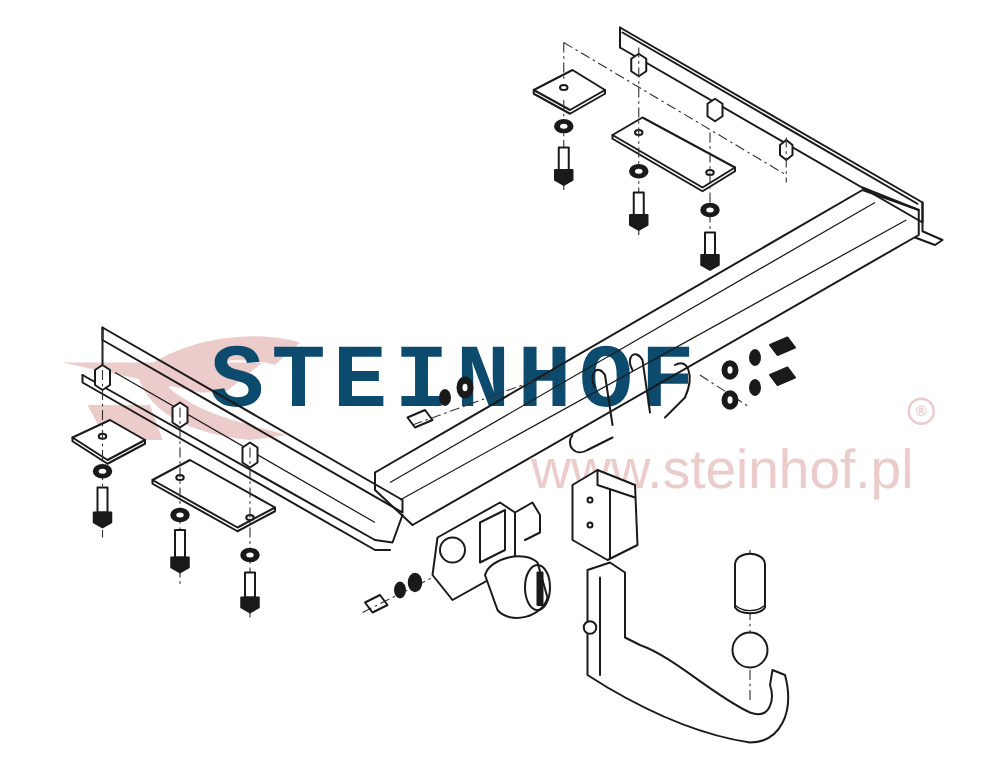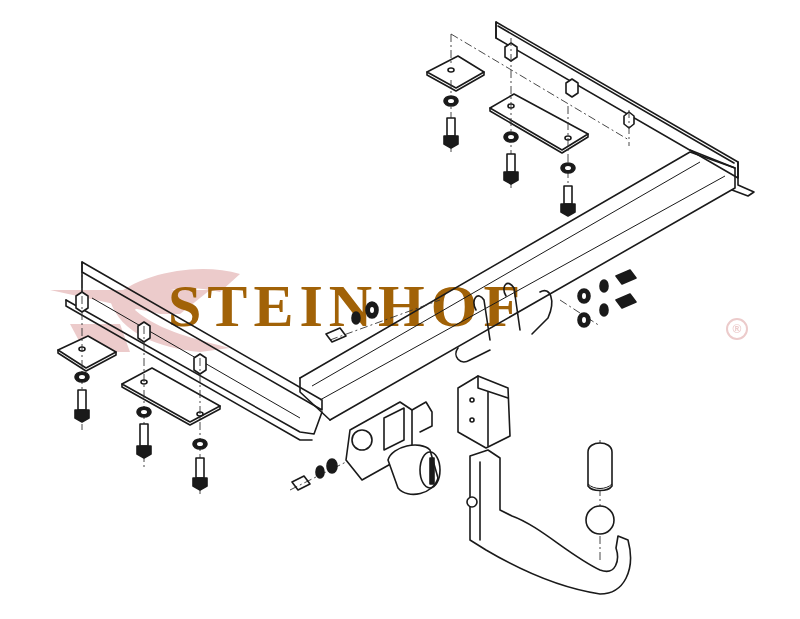--- a/index.html
+++ b/index.html
@@ -1,19 +1,19 @@
 <!DOCTYPE html>
 <html><head>
 <meta charset="utf-8">
 <style>
   html,body{margin:0;padding:0;background:#ffffff;}
   body{width:800px;height:619px;overflow:hidden;position:relative;font-family:"Liberation Sans",sans-serif;}
   #canvas{position:absolute;left:0;top:0;width:800px;height:619px;}
   .wm-logo{position:absolute;left:50px;top:262px;width:720px;height:90px;}
-  .wm-word{position:absolute;left:168px;top:258px;font-family:Liberation Serif, serif;font-weight:bold;font-size:60px;line-height:96px;color:#a16207;letter-spacing:6px;white-space:nowrap;}
+  .wm-word{position:absolute;left:168px;top:258px;font-family:Liberation Mono, monospace;font-weight:bold;font-size:72px;line-height:96px;color:#0c4a6e;letter-spacing:6px;white-space:nowrap;}
   .wm-reg{position:absolute;left:726px;top:318px;width:18px;height:18px;border:2px solid #eccbcb;border-radius:50%;color:#eccbcb;font-size:12px;font-weight:bold;text-align:center;line-height:18px;}
   .wm-url{position:absolute;left:425px;top:352px;font-family:"Liberation Sans",sans-serif;font-size:44px;line-height:48px;color:#eccbcb;white-space:nowrap;}
   svg.draw{position:absolute;left:0;top:0;}
   .ln{stroke:#1a1a1a;stroke-width:1.6;fill:none;stroke-linejoin:round;stroke-linecap:round;}
   .lt{stroke:#1a1a1a;stroke-width:1;fill:none;}
   .cl{stroke:#333;stroke-width:0.9;fill:none;stroke-dasharray:8 3 2 3;}
   .wf{fill:#ffffff;}
   .df{fill:#1a1a1a;}
 </style>
 </head>
@@ -21,20 +21,21 @@
 
 <div id="canvas">
 
   <svg class="wm-logo" viewBox="0 0 720 90" width="720" height="90">
     <path d="M0 28 L160 28 L130 52 L110 52 Z" fill="#eccbcb"></path>
     <path d="M20 62 L70 62 L80 90 L35 90 Z" fill="#eccbcb"></path>
     <path d="M60 38 C90 10,150 0,190 12 L170 30 C140 22,100 26,85 48 C110 70,150 78,180 86 L150 90 C110 86,70 72,60 38 Z" fill="#eccbcb"></path>
   </svg>
   <div class="wm-word">STEINHOF</div>
   <div class="wm-reg">®</div>
+  <div class="wm-url">www.steinhof.pl</div>
 
   <svg class="draw" width="800" height="619" viewBox="0 0 800 619">
 
     <g>
       <path class="ln wf" d="M496 22 L738 162 L738 178 L496 38 Z" fill-opacity="0"></path>
       <path class="ln" d="M496 22 L496 38"></path>
       <path class="ln" d="M498 26 L734 163"></path>
       <path class="ln" d="M738 162 L738 185 L754 192 L748 196 L732 190"></path>
       <path class="ln" d="M690 150 L735 168"></path>
     </g>

